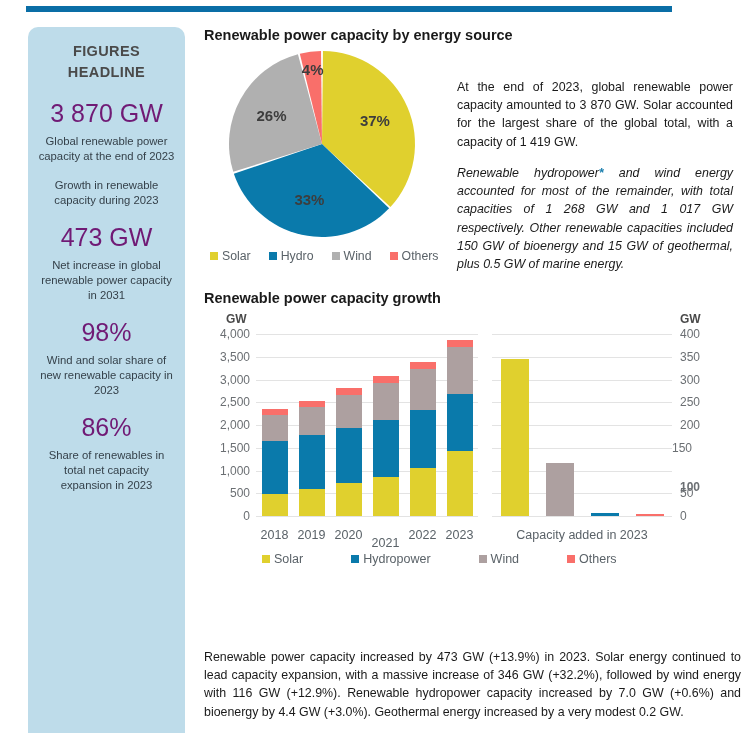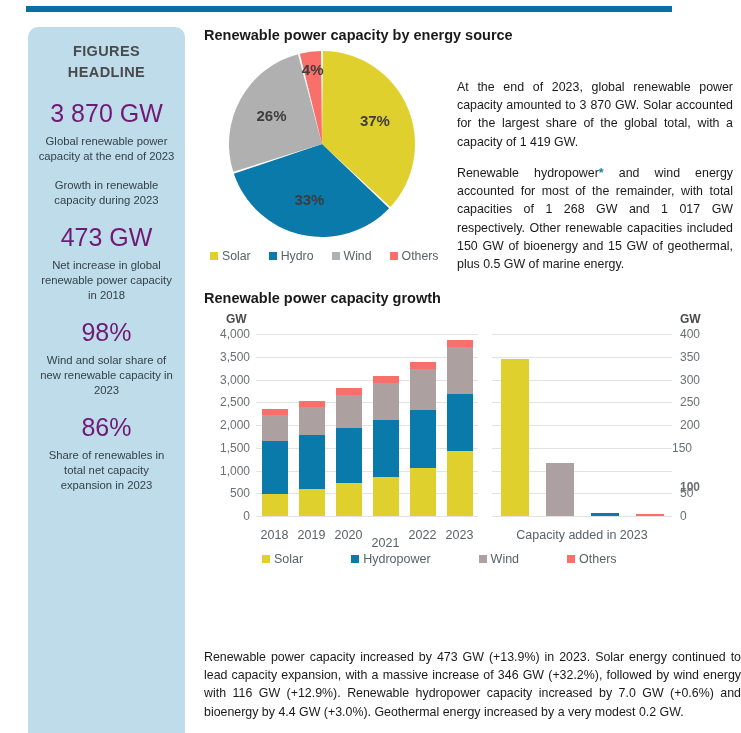--- a/index.html
+++ b/index.html
@@ -84,21 +84,21 @@
   .lg-sw { width: 8px; height: 8px; display: inline-block; }
 
   .pie-text {
     position: absolute; left: 253px; top: 51px;
     width: 276px;
     font-size: 12.4px;
     line-height: 1.47;
     color: #1a1a1a;
     text-align: justify;
   }
-  .pie-text p + p { margin-top: 13px; }
+  .pie-text p + p { margin-top: 13px; font-style: italic; }
   .fn-mark { color: #1b7fae; font-weight: bold; }
 
   
   .bar-section { position: relative; margin-top: 8px; }
   .bar-chart-area {
     position: relative;
     width: 537px; height: 250px;
     margin-top: 6px;
   }
   .axis-unit {
@@ -161,21 +161,21 @@
     <div id="stats-host">
         <div class="stat-block">
           <div class="stat-value">3 870 GW</div>
           <div class="stat-label">Global renewable power capacity at the end of 2023</div>
         </div>
         <div class="stat-block">
           <div class="stat-label">Growth in renewable capacity during 2023</div>
         </div>
         <div class="stat-block">
           <div class="stat-value">473 GW</div>
-          <div class="stat-label">Net increase in global renewable power capacity in 2018</div>
+          <div class="stat-label">Net increase in global renewable power capacity in 2031</div>
         </div>
         <div class="stat-block">
           <div class="stat-value">98%</div>
           <div class="stat-label">Wind and solar share of new renewable capacity in 2023</div>
         </div>
         <div class="stat-block">
           <div class="stat-value">86%</div>
           <div class="stat-label">Share of renewables in total net capacity expansion in 2023</div>
         </div>
       </div>

